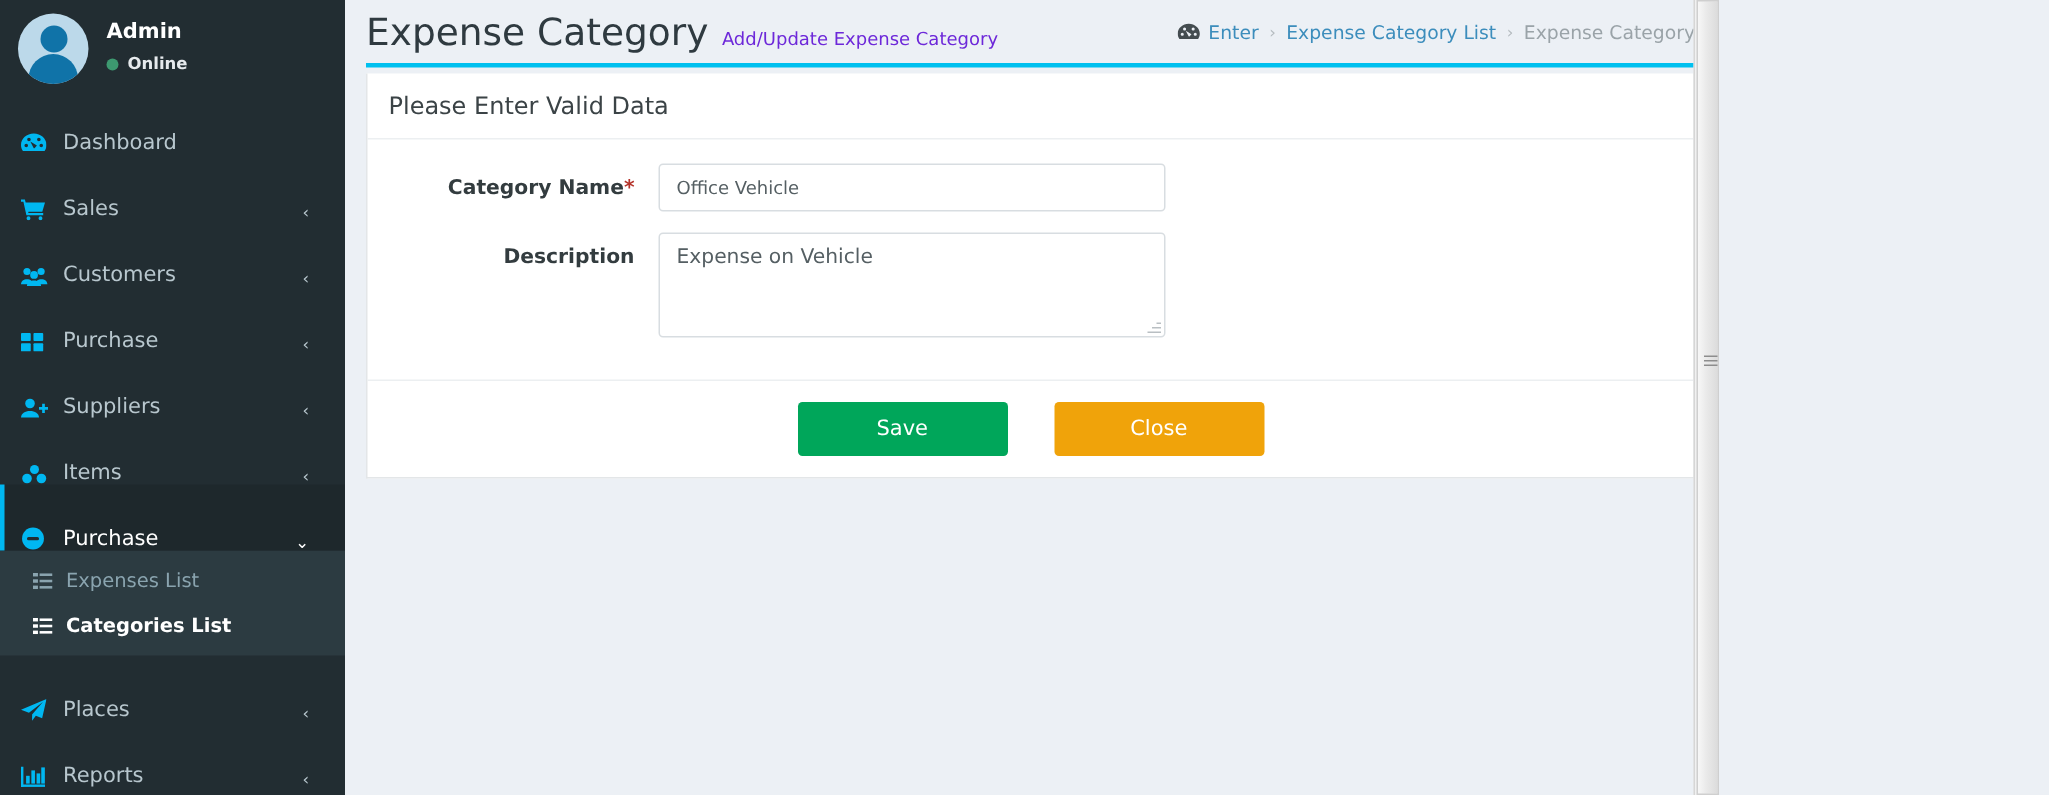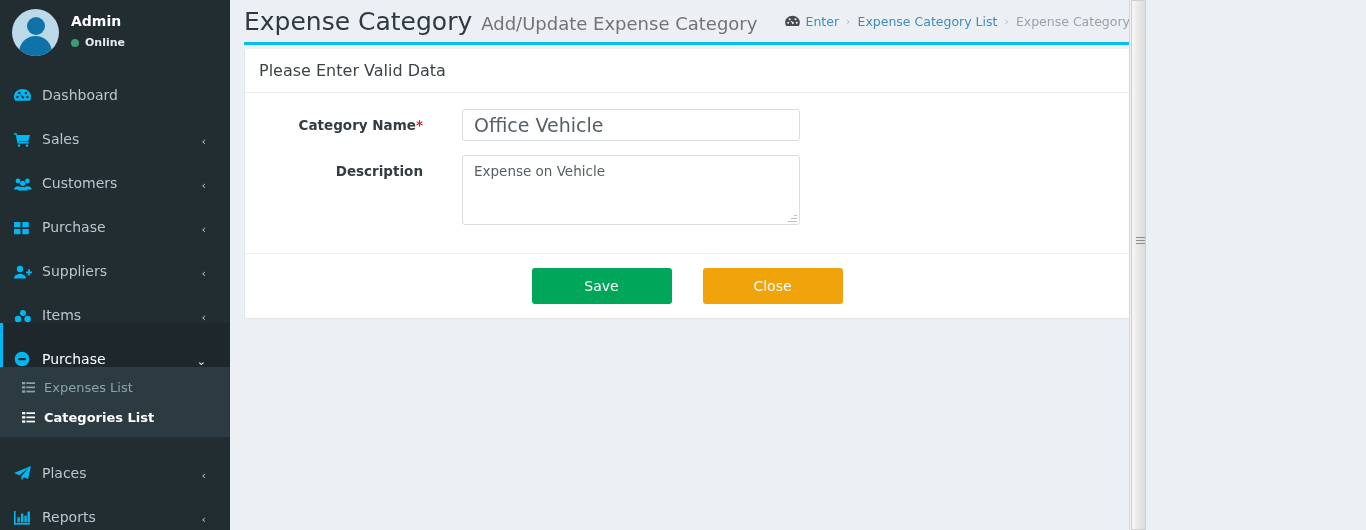--- a/index.html
+++ b/index.html
@@ -108,21 +108,21 @@
     padding: 0 16px 0 14px;
     display: flex; align-items: center; justify-content: space-between;
     position: relative;
     text-align: center;
   }
   .page-title-group { display: flex; align-items: baseline; }
   .page-title {
     font-size: 25px; color: #2f3a40; font-weight: normal; line-height: 1;
   }
   .page-subtitle {
-    font-size: 18px; color: #737373; margin-left: 9px;
+    font-size: 12px; color: #6d28d9; margin-left: 9px;
   }
   .breadcrumb { display: flex; align-items: center; font-size: 12.5px; }
   .breadcrumb .bc-home-icon { color: #444c50; margin-right: 6px; display: flex; }
   .breadcrumb a { color: #3c8dbc; text-decoration: none; }
   .breadcrumb .bc-sep { color: #b5bcc0; margin: 0 7px; font-size: 11px; }
   .breadcrumb .bc-current { color: #9aa3a8; }
 
   .accent-bar {
     height: 3px; background: #00c0ef; margin: 0 16px 0 14px;
   }
@@ -135,34 +135,34 @@
     border-top: none;
   }
   .panel-head {
     height: 44px; display: flex; align-items: center;
     padding: 0 14px;
     border-bottom: 1px solid #eceff1;
   }
   .panel-head-title { font-size: 16px; color: #3b4346; }
 
   .panel-body { padding: 16px 14px 14px 14px; }
-  .form-row { display: flex; align-items: flex-start; margin-bottom: 14px; gap: 23px; }
+  .form-row { display: flex; align-items: flex-start; margin-bottom: 14px; }
   .form-label {
     width: 180px; flex: 0 0 180px;
     text-align: right;
     padding-right: 16px; padding-top: 8px;
     font-size: 13.5px; color: #333c3f; font-weight: bold;
   }
   .req { color: #b5342b; font-weight: bold; }
   .form-control-wrap { flex: 0 0 338px; }
   .text-input {
     width: 338px; height: 32px;
     border: 1px solid #d8dde1; border-radius: 3px;
     padding: 0 11px;
-    font-size: 19px; color: #555f63;
+    font-size: 12px; color: #555f63;
     font-family: "DejaVu Sans", "Liberation Sans", sans-serif;
     background: #fff; outline: none;
   }
   .text-area {
     width: 338px; height: 70px;
     border: 1px solid #d8dde1; border-radius: 3px;
     padding: 7px 11px;
     font-size: 13.5px; color: #555f63;
     font-family: "DejaVu Sans", "Liberation Sans", sans-serif;
     background: #fff; outline: none; resize: none;

